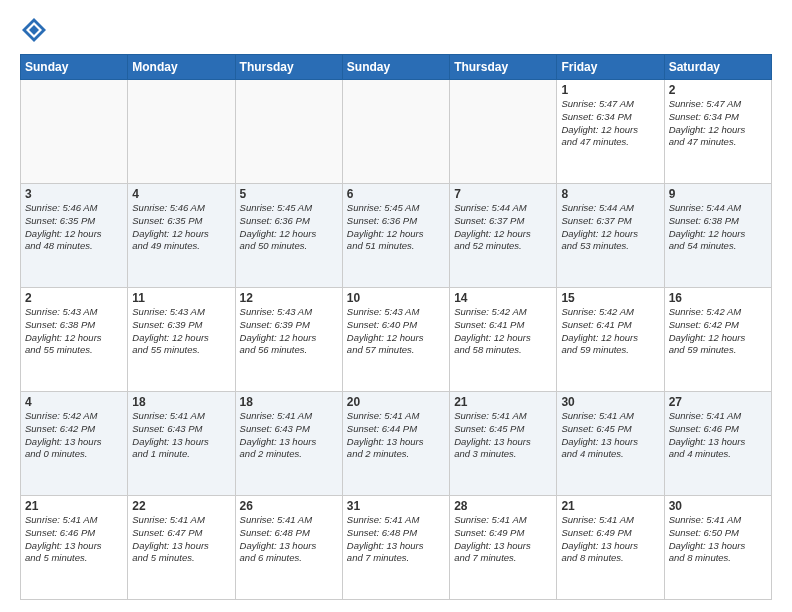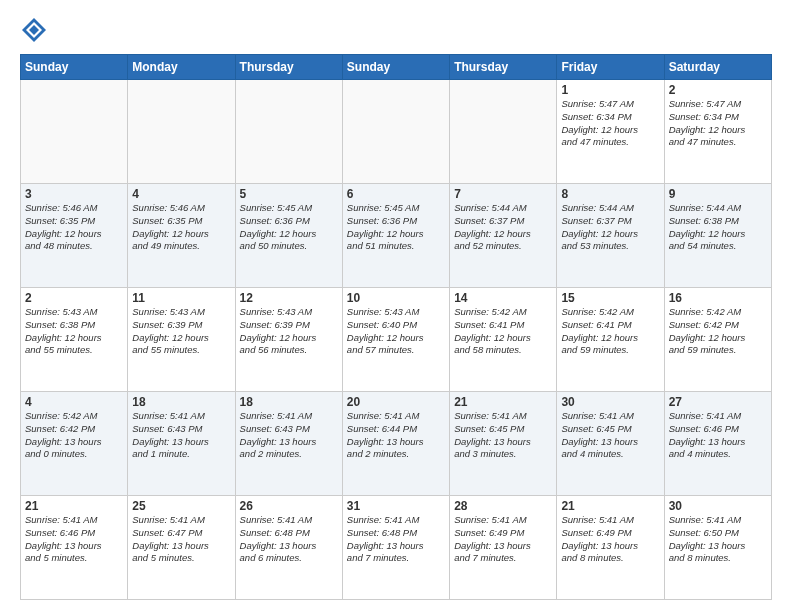--- a/index.html
+++ b/index.html
@@ -241,21 +241,21 @@
             <span class="day-num">27</span>
             <div class="day-info">Sunrise: 5:41 AM<br>Sunset: 6:46 PM<br>Daylight: 13 hours<br>and 4 minutes.</div>
           </td>
         </tr>
         <tr>
           <td>
             <span class="day-num">21</span>
             <div class="day-info">Sunrise: 5:41 AM<br>Sunset: 6:46 PM<br>Daylight: 13 hours<br>and 5 minutes.</div>
           </td>
           <td>
-            <span class="day-num">25</span>
+            <span class="day-num">22</span>
             <div class="day-info">Sunrise: 5:41 AM<br>Sunset: 6:47 PM<br>Daylight: 13 hours<br>and 5 minutes.</div>
           </td>
           <td>
             <span class="day-num">26</span>
             <div class="day-info">Sunrise: 5:41 AM<br>Sunset: 6:48 PM<br>Daylight: 13 hours<br>and 6 minutes.</div>
           </td>
           <td>
             <span class="day-num">31</span>
             <div class="day-info">Sunrise: 5:41 AM<br>Sunset: 6:48 PM<br>Daylight: 13 hours<br>and 7 minutes.</div>
           </td>

